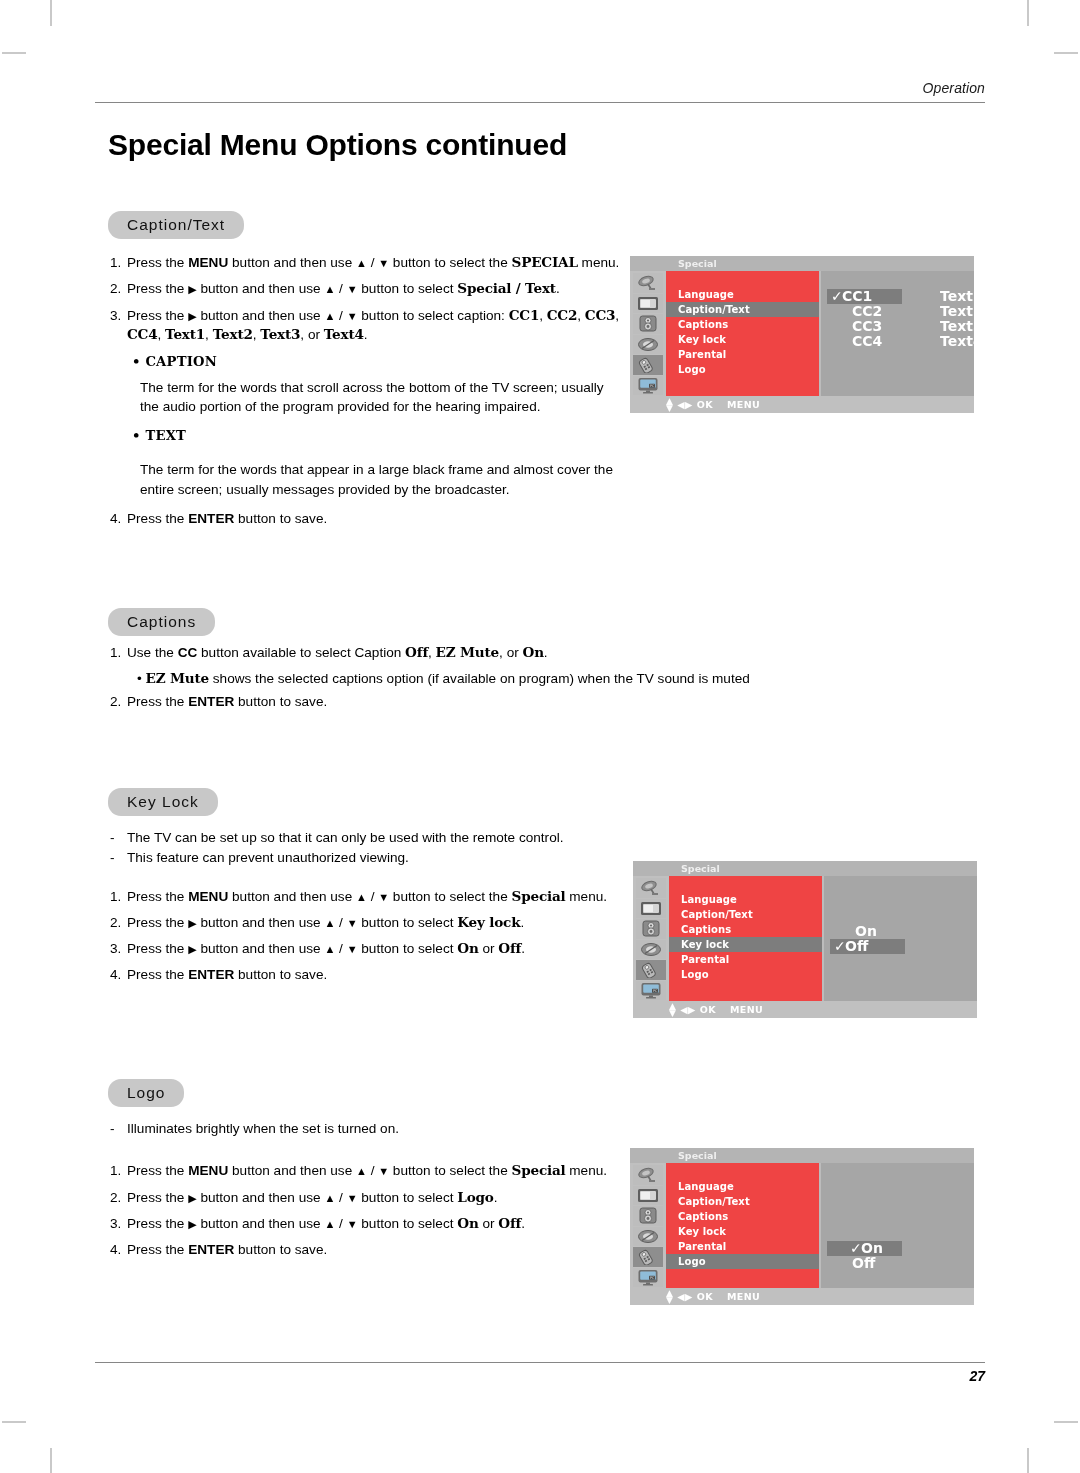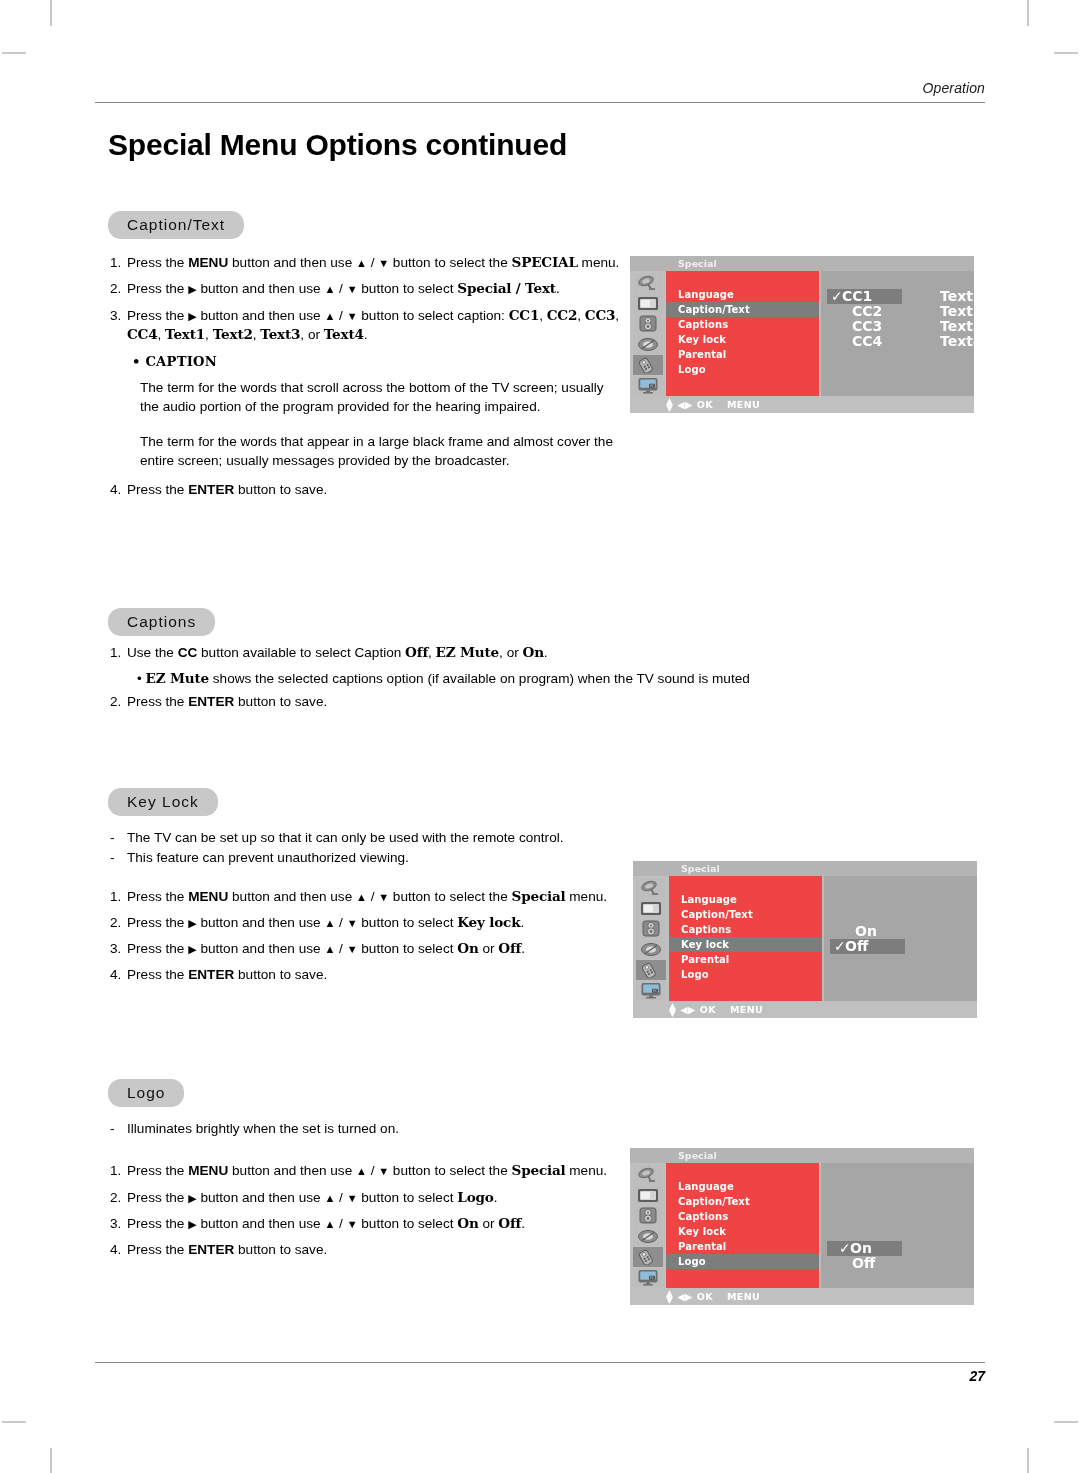--- a/index.html
+++ b/index.html
@@ -221,20 +221,21 @@
         <span class="num">3.</span>
         <span class="txt"><span>Press the </span><span class="tri">▶</span><span> button and then use </span><span class="tri">▲</span><span> / </span><span class="tri">▼</span><span> button to select caption: </span><span class="bser">CC1</span><span>, </span><span class="bser">CC2</span><span>, </span><span class="bser">CC3</span><span>, </span><span class="bser">CC4</span><span>, </span><span class="bser">Text1</span><span>, </span><span class="bser">Text2</span><span>, </span><span class="bser">Text3</span><span>, or </span><span class="bser">Text4</span><span>.</span></span>
       </div>
     </div>
   <div>
       <div style="margin:9px 0 10px 0;">
         <div class="bullet-head sub">• CAPTION</div>
         <div class="sub-body" style="margin-top:6px;">The term for the words that scroll across the bottom of the TV screen; usually the audio portion of the program provided for the hearing impaired.</div>
       </div>
       <div style="margin:9px 0 10px 0;">
+        <div class="bullet-head sub">• TEXT</div>
         <div class="sub-body" style="margin-top:15px;">The term for the words that appear in a large black frame and almost cover the entire screen; usually messages provided by the broadcaster.</div>
       </div>
     </div>
   <div>
       <div class="step">
         <span class="num">4.</span>
         <span class="txt"><span>Press the </span><b>ENTER</b><span> button to save.</span></span>
       </div>
     </div>
 </div>
@@ -557,21 +558,21 @@
       </div>
     <div class="osd-menucol" style="width:153px;">
         <div class="osd-menuitem">Language</div>
         <div class="osd-menuitem">Caption/Text</div>
         <div class="osd-menuitem">Captions</div>
         <div class="osd-menuitem">Key lock</div>
         <div class="osd-menuitem">Parental</div>
         <div class="osd-menuitem sel">Logo</div>
       </div>
     <div class="osd-valcol">
-        <div class="osd-val sel" style="left:6px; top:78px; width:75px; padding-left:12px;"><span class="chk">✓</span>On</div>
+        <div class="osd-val sel" style="left:6px; top:78px; width:75px; padding-left:4px;text-align:center;"><span class="chk">✓</span>On</div>
         <div class="osd-val" style="left:20px; top:93px;"><span class="chk"></span>Off</div>
       </div>
   </div>
   <div class="osd-footer">
     <span class="ud">▲<br>▼</span>
     <span>◀▶</span>
     <span>OK</span>
     <span style="width:6px"></span>
     <span>MENU</span>
   </div>

